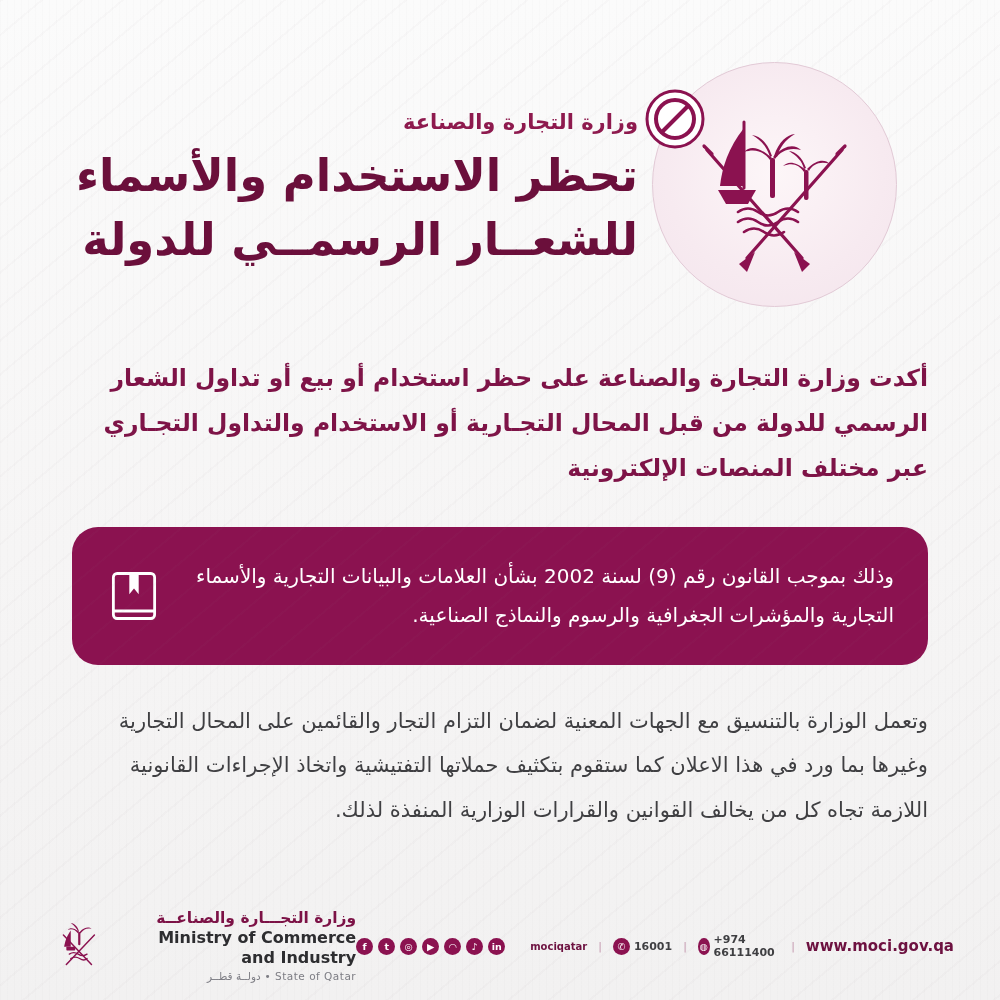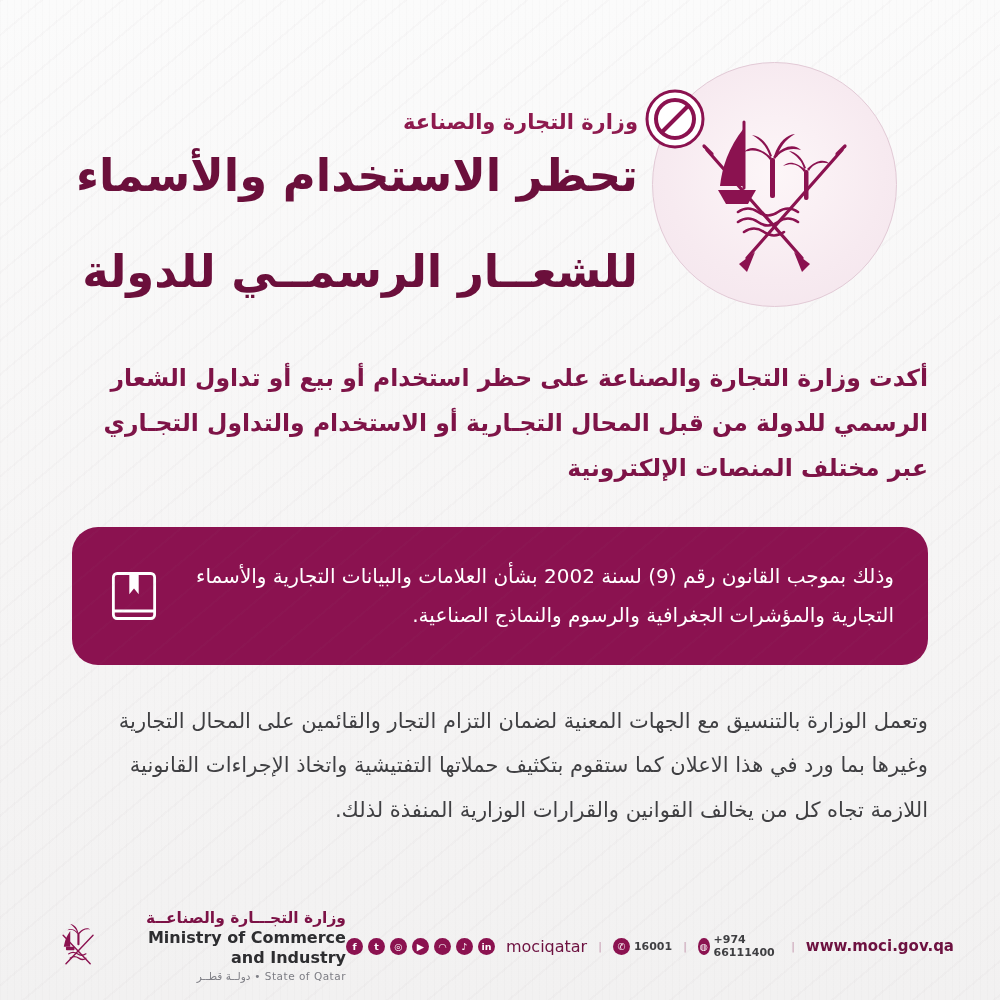--- a/index.html
+++ b/index.html
@@ -66,21 +66,21 @@
     letter-spacing: 0px;
     margin-bottom: 10px;
   }
   .headline {
     color: #6b0f3b;
     font-size: 45px;
     font-weight: bold;
     line-height: 1.42;
     letter-spacing: 0px;
   }
-  .headline .l2 { display: block; margin-top: 32px; }
+  .headline .l2 { display: block; }
 
   
   .lead {
     margin: 46px 72px 0 72px;
     text-align: right;
     color: #7e1347;
     font-size: 23.5px;
     font-weight: bold;
     line-height: 1.92;
   }
@@ -179,21 +179,21 @@
   .s-ic {
     width: 17px; height: 17px;
     border-radius: 50%;
     background: #8b1250;
     color: #fff;
     display: flex; align-items: center; justify-content: center;
     font-size: 9.5px;
     font-weight: bold;
     font-family: "DejaVu Sans", sans-serif;
   }
-  .handle { color: #6d1140; font-size: 16px; font-weight: normal; margin-left: 4px; }
+  .handle { color: #6d1140; font-size: 10px; font-weight: bold; margin-left: 18px; }
   .divider { color: #c59ab0; margin: 0 4px; }
   .contact-item { display: flex; align-items: center; gap: 4px; font-size: 11px; color: #3f3f42; }
   .contact-item b { color: #3f3f42; font-weight: bold; }
   .site { color: #6d1140; font-weight: bold; font-size: 15px; }
 </style>
 </head>
 <body>
 
 <div class="poster">
 

